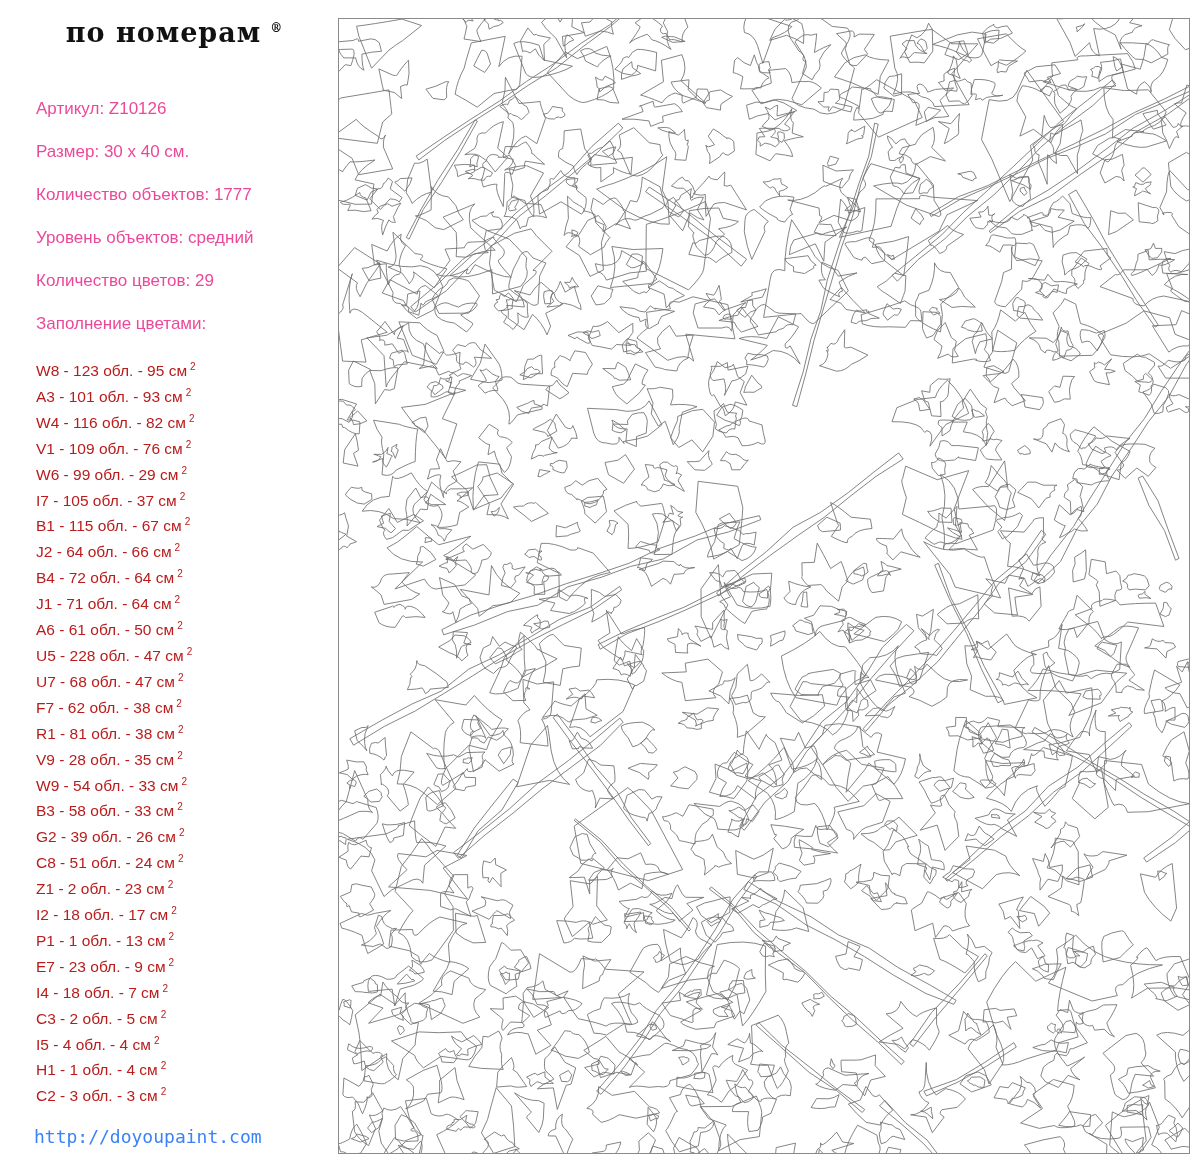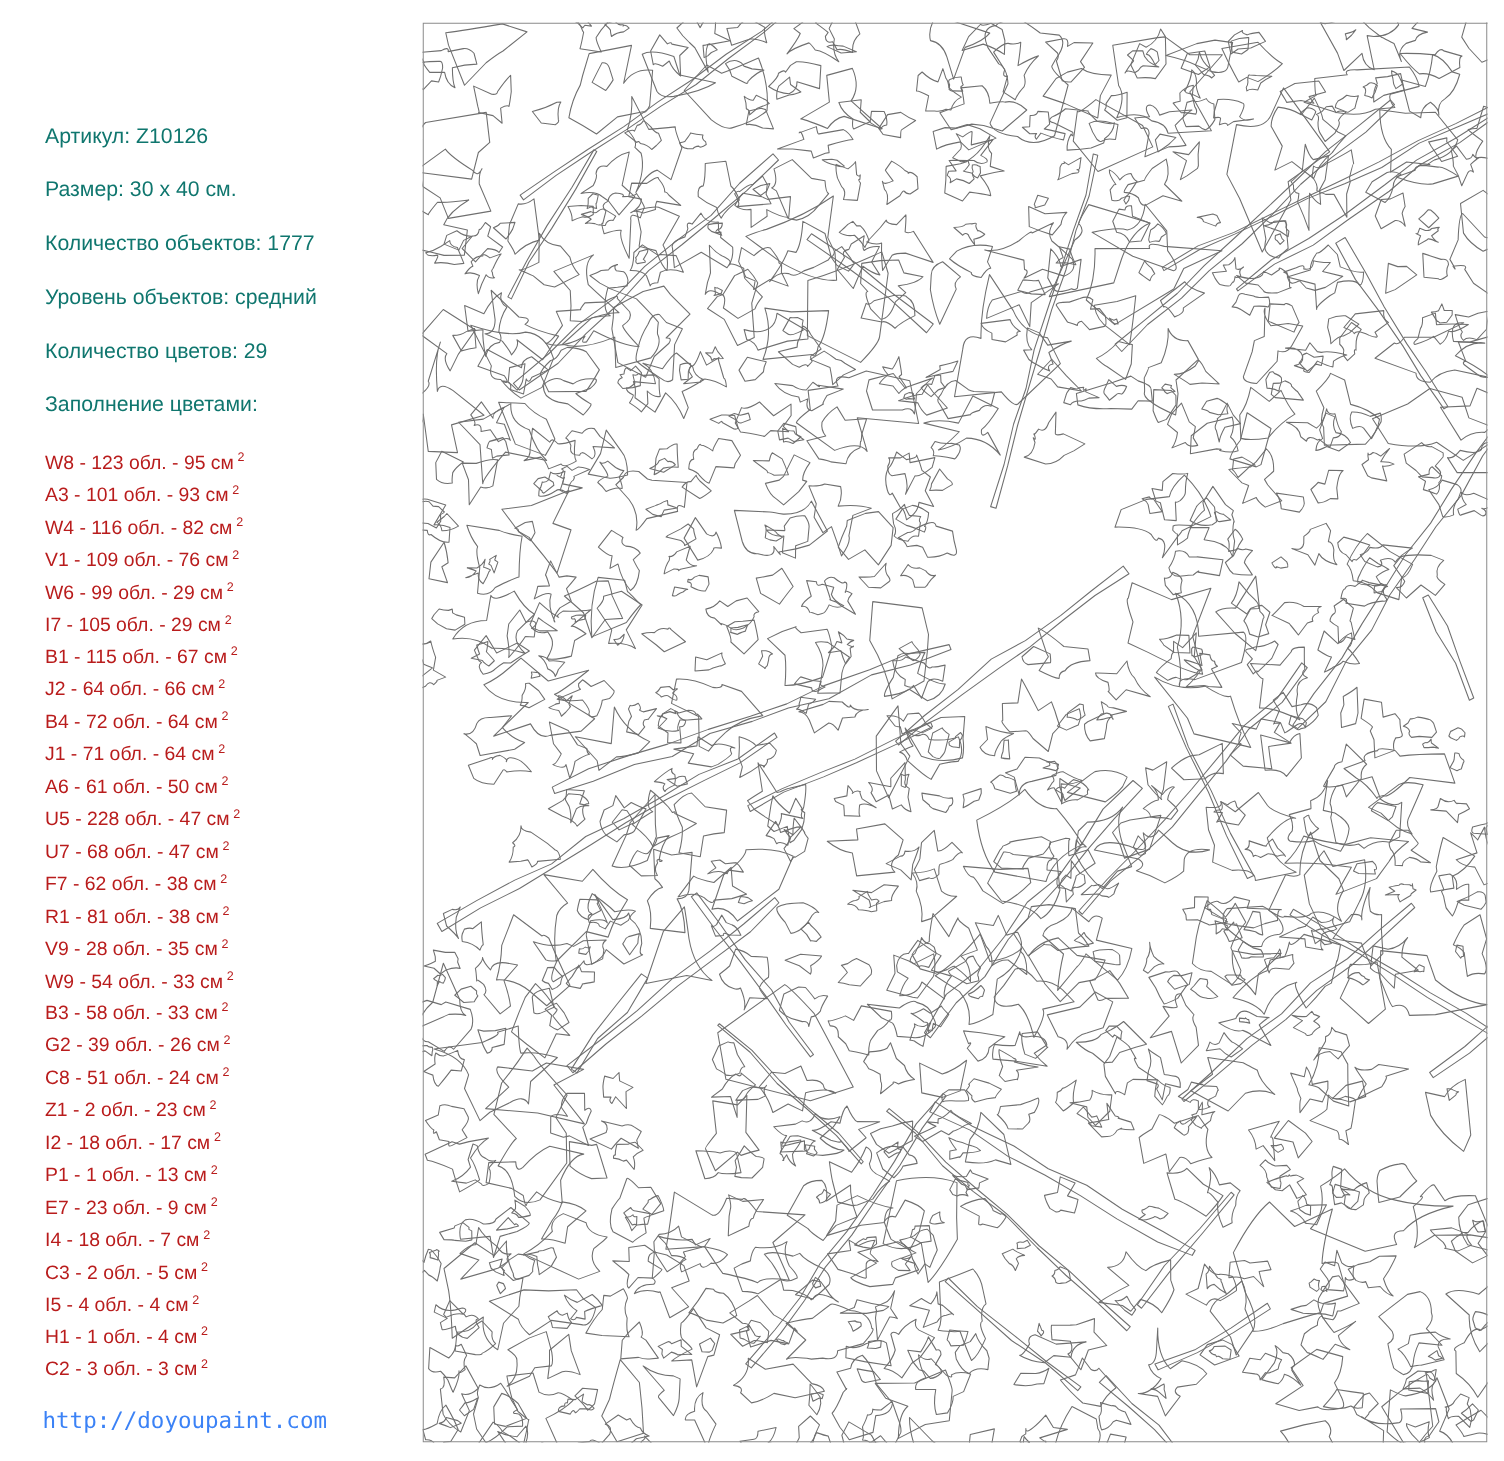--- a/index.html
+++ b/index.html
@@ -6,37 +6,40 @@
   body{
     width:1203px;height:1169px;background:#ffffff;position:relative;
     font-family:"Liberation Sans",sans-serif;color:#1c1c1c;overflow:hidden;
   }
   .brand{
     position:absolute;top:12px;left:28px;width:292px;text-align:center;
     font-family:"DejaVu Serif",serif;font-weight:bold;font-size:27px;line-height:33px;
     letter-spacing:1px;color:#111;
   }
   .brand .rmark{font-size:12px;vertical-align:10px;margin-left:9px;letter-spacing:0}
-  .info{position:absolute;top:100px;left:36px;font-size:17px;color:#0f766e}
+  .info{position:absolute;top:100px;left:36px;font-size:17px;color:#ec4899}
   .info p{margin:0 0 26px 0;line-height:17px}
   .color-list{position:absolute;top:356px;left:36px;font-size:15.5px;line-height:21.9px;color:#b91c1c}
   .color-row{white-space:nowrap}
   .sup{font-size:10px;vertical-align:6px;margin-left:3px}
   .url{
     position:absolute;top:1126px;left:34px;font-size:18px;
     font-family:"DejaVu Sans Mono",monospace;color:#3b82f6;
   }
   #canvas-art{position:absolute;left:338px;top:18px;background:#fff}
 </style>
 </head>
 <body>
 
 <div>
 
   <div class="brand">
+    <div>
+      <span>по номерам</span><span class="rmark">®</span>
+    </div>
   </div>
 
   <div class="info">
     <p>Артикул: Z10126</p>
     <p>Размер: 30 x 40 см.</p>
     <p>Количество объектов: 1777</p>
     <p>Уровень объектов: средний</p>
     <p>Количество цветов: 29</p>
     <p>Заполнение цветами:</p>
   </div>
@@ -46,21 +49,21 @@
       <div class="color-row"><span>W8 - 123 обл. - 95 см</span><span class="sup">2</span></div>
 
       <div class="color-row"><span>A3 - 101 обл. - 93 см</span><span class="sup">2</span></div>
 
       <div class="color-row"><span>W4 - 116 обл. - 82 см</span><span class="sup">2</span></div>
 
       <div class="color-row"><span>V1 - 109 обл. - 76 см</span><span class="sup">2</span></div>
 
       <div class="color-row"><span>W6 - 99 обл. - 29 см</span><span class="sup">2</span></div>
 
-      <div class="color-row"><span>I7 - 105 обл. - 29 см</span><span class="sup">2</span></div>
+      <div class="color-row"><span>I7 - 105 обл. - 37 см</span><span class="sup">2</span></div>
 
       <div class="color-row"><span>B1 - 115 обл. - 67 см</span><span class="sup">2</span></div>
 
       <div class="color-row"><span>J2 - 64 обл. - 66 см</span><span class="sup">2</span></div>
 
       <div class="color-row"><span>B4 - 72 обл. - 64 см</span><span class="sup">2</span></div>
 
       <div class="color-row"><span>J1 - 71 обл. - 64 см</span><span class="sup">2</span></div>
 
       <div class="color-row"><span>A6 - 61 обл. - 50 см</span><span class="sup">2</span></div>

